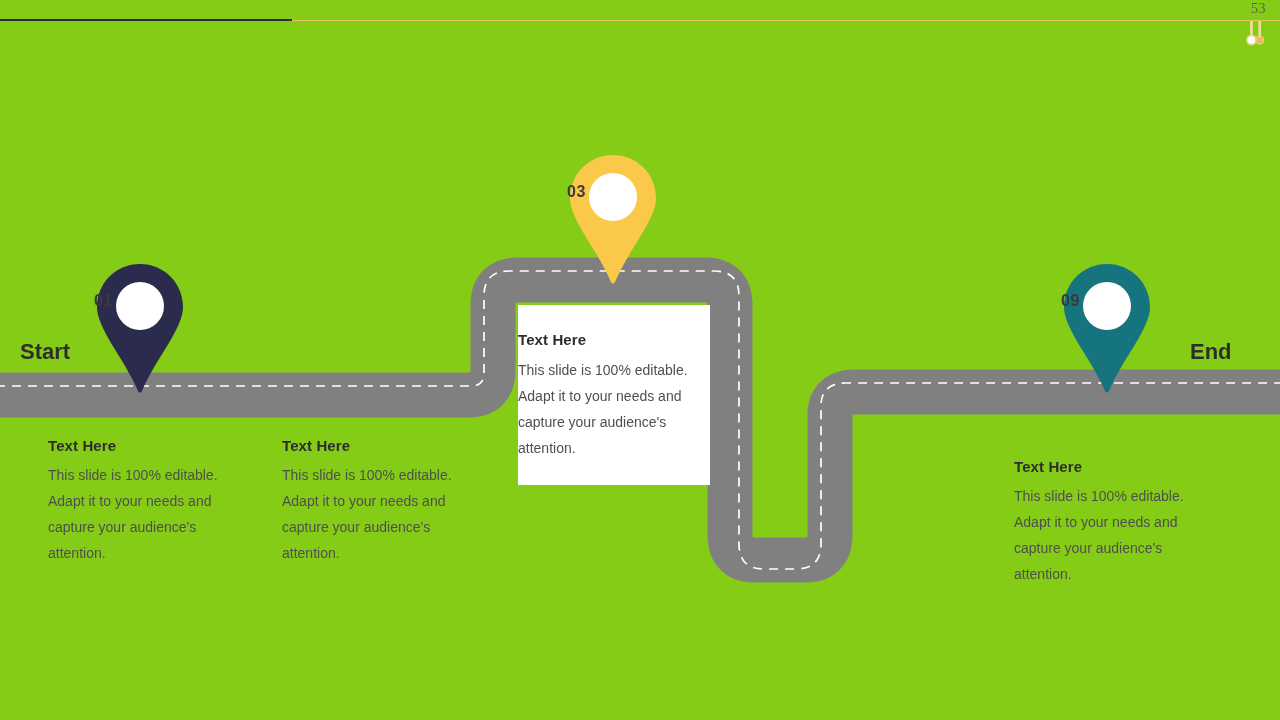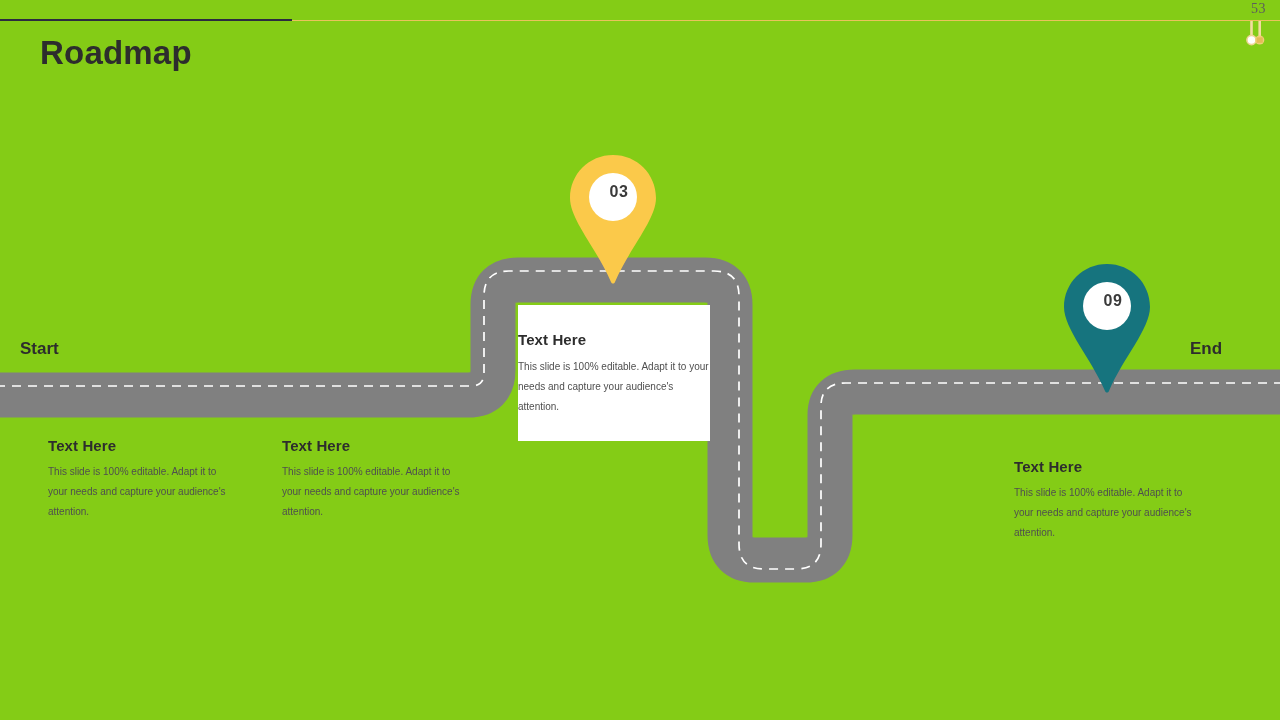--- a/index.html
+++ b/index.html
@@ -74,41 +74,40 @@
     position: absolute;
     left: 0;
     top: 0;
     width: 1280px;
     height: 720px;
   }
 
   
   .edge-label {
     position: absolute;
-    font-size: 17px;
+    font-size: 22px;
     font-weight: bold;
     color: #2d2d2d;
     text-align: right;
   }
   .label-start { left: 20px; top: 339px; }
   .label-end   { left: 1190px; top: 339px; }
 
   
   .pin {
     position: absolute;
     width: 92px;
     height: 132px;
   }
   .pin svg { display: block; width: 92px; height: 132px; }
   .pin-number {
     position: absolute;
-    left: 6px;
+    left: 0;
     top: 30px;
     width: 92px;
-    text-align: center;
     font-size: 16px;
     font-weight: bold;
     color: #3a3a3a;
     letter-spacing: .5px;
   }
 
   .pin-01 { left: 94px;   top: 262px; }
   .pin-02 { left: 328px;  top: 262px; }
   .pin-03 { left: 567px;  top: 153px; }
   .pin-05 { left: 1061px; top: 262px; }
@@ -119,22 +118,22 @@
     text-align: left;
   }
   .tb-title {
     font-size: 15px;
     font-weight: bold;
     color: #2d2d2d;
     margin-bottom: 8px;
     letter-spacing: .1px;
   }
   .tb-body {
-    font-size: 10px;
-    line-height: 20px;
+    font-size: 14px;
+    line-height: 26px;
     color: #4f4f4f;
   }
 
   .tb-01 { left: 48px;   top: 437px; width: 185px; }
   .tb-02 { left: 282px;  top: 437px; width: 185px; }
   .tb-03 {
     left: 518px;
     top: 305px;
     width: 192px;
     background: #ffffff;
@@ -156,21 +155,20 @@
   <div class="ornament">
     <svg viewBox="0 0 24 26" width="24" height="26">
       <rect x="6.2" y="0" width="2.6" height="15" fill="#f3dca0"></rect>
       <rect x="14.4" y="0" width="2.6" height="15" fill="#f3dca0"></rect>
       <circle cx="7.5" cy="19" r="4.6" fill="#ffffff" stroke="#ecd493" stroke-width="1.6"></circle>
       <circle cx="15.7" cy="19" r="4.6" fill="#f0cf78"></circle>
       <rect x="12.6" y="16.4" width="6.2" height="5.4" fill="#e4bb57"></rect>
     </svg>
   </div>
 
-  <div class="title">Roadmap</div>
 
   <div class="road-layer">
     <svg width="1280" height="720" viewBox="0 0 1280 720">
 
       <path d="M -20 395
                L 468 395
                Q 493 395 493 370
                L 493 305
                Q 493 280 518 280
                L 705 280
@@ -216,20 +214,27 @@
   </div>
 
   <div class="edge-label label-start">Start</div>
   <div class="edge-label label-end">End</div>
 
   <div class="tb tb-03">
     <div class="tb-title">Text Here</div>
     <div class="tb-body">This slide is 100% editable. Adapt it to your needs and capture your audience's attention.</div>
   </div>
 
+  <div class="pin pin-01">
+    <svg viewBox="0 0 92 132">
+      <path d="M46 2 C22 2 3 21 3 45 C3 67 30 96 44 129 C45 131 47 131 48 129 C62 96 89 67 89 45 C89 21 70 2 46 2 Z" fill="#2b2b4d"></path>
+      <circle cx="46" cy="44" r="24" fill="#ffffff"></circle>
+    </svg>
+    <div class="pin-number">01</div>
+  </div>
 
 
   <div class="pin pin-03">
     <svg viewBox="0 0 92 132">
       <path d="M46 2 C22 2 3 21 3 45 C3 67 30 96 44 129 C45 131 47 131 48 129 C62 96 89 67 89 45 C89 21 70 2 46 2 Z" fill="#fbc94a"></path>
       <circle cx="46" cy="44" r="24" fill="#ffffff"></circle>
     </svg>
     <div class="pin-number">03</div>
   </div>
 

